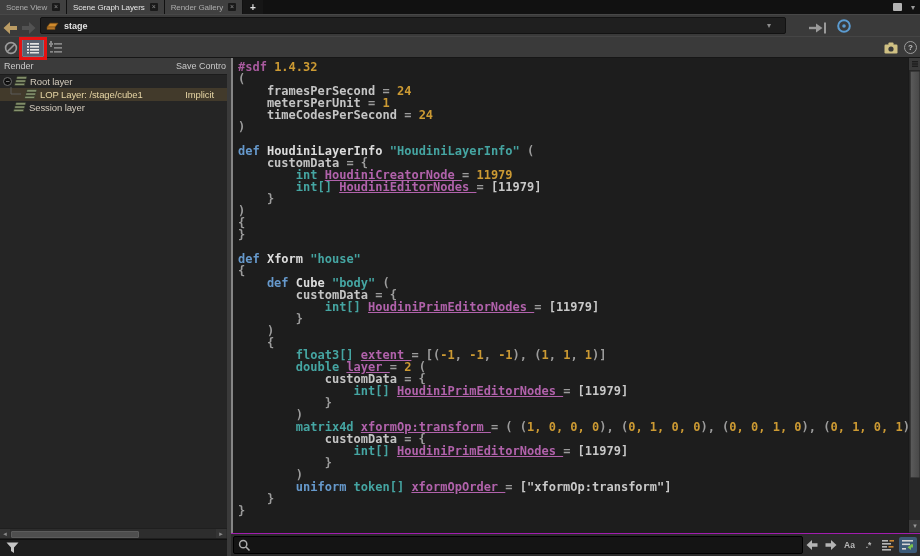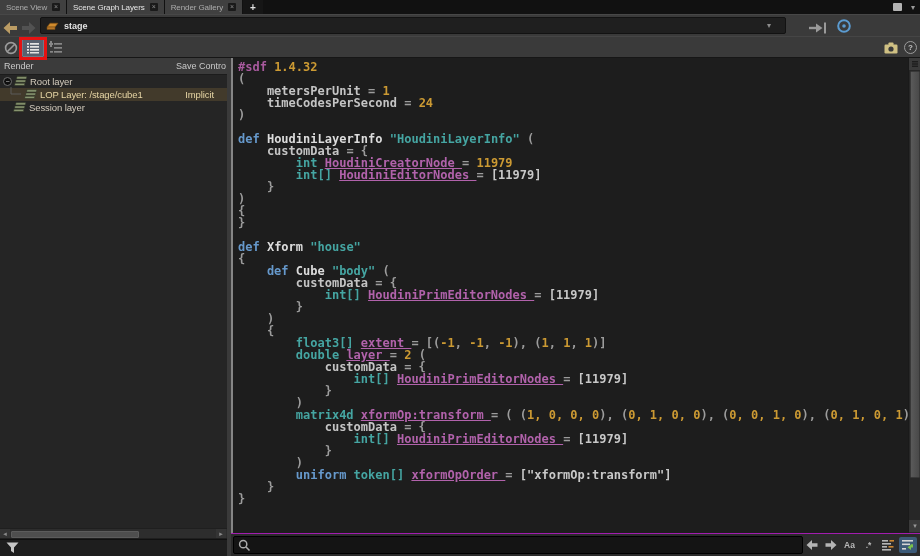--- a/index.html
+++ b/index.html
@@ -272,20 +272,21 @@
       </svg>
   </div>
 </div>
 
 <div class="splitter"></div>
 
 <div class="codepanel">
   <div id="code">
       <div class="code-line"><span class="tk-cmt">#sdf </span><span class="tk-num">1.4.32</span></div>
       <div class="code-line"><span class="tk-pun">(</span></div>
+      <div class="code-line"><span class="tk-plain">    framesPerSecond </span><span class="tk-pun">= </span><span class="tk-num">24</span></div>
       <div class="code-line"><span class="tk-plain">    metersPerUnit </span><span class="tk-pun">= </span><span class="tk-num">1</span></div>
       <div class="code-line"><span class="tk-plain">    timeCodesPerSecond </span><span class="tk-pun">= </span><span class="tk-num">24</span></div>
       <div class="code-line"><span class="tk-pun">)</span></div>
       <div class="code-line">&nbsp;</div>
       <div class="code-line"><span class="tk-kw">def </span><span class="tk-prim">HoudiniLayerInfo </span><span class="tk-str">"HoudiniLayerInfo" </span><span class="tk-pun">(</span></div>
       <div class="code-line"><span class="tk-plain">    customData </span><span class="tk-pun">= {</span></div>
       <div class="code-line"><span class="tk-type">        int </span><span class="tk-attr">HoudiniCreatorNode </span><span class="tk-pun">= </span><span class="tk-num">11979</span></div>
       <div class="code-line"><span class="tk-type">        int[] </span><span class="tk-attr">HoudiniEditorNodes </span><span class="tk-pun">= </span><span class="tk-arr">[11979]</span></div>
       <div class="code-line"><span class="tk-pun">    }</span></div>
       <div class="code-line"><span class="tk-pun">)</span></div>

